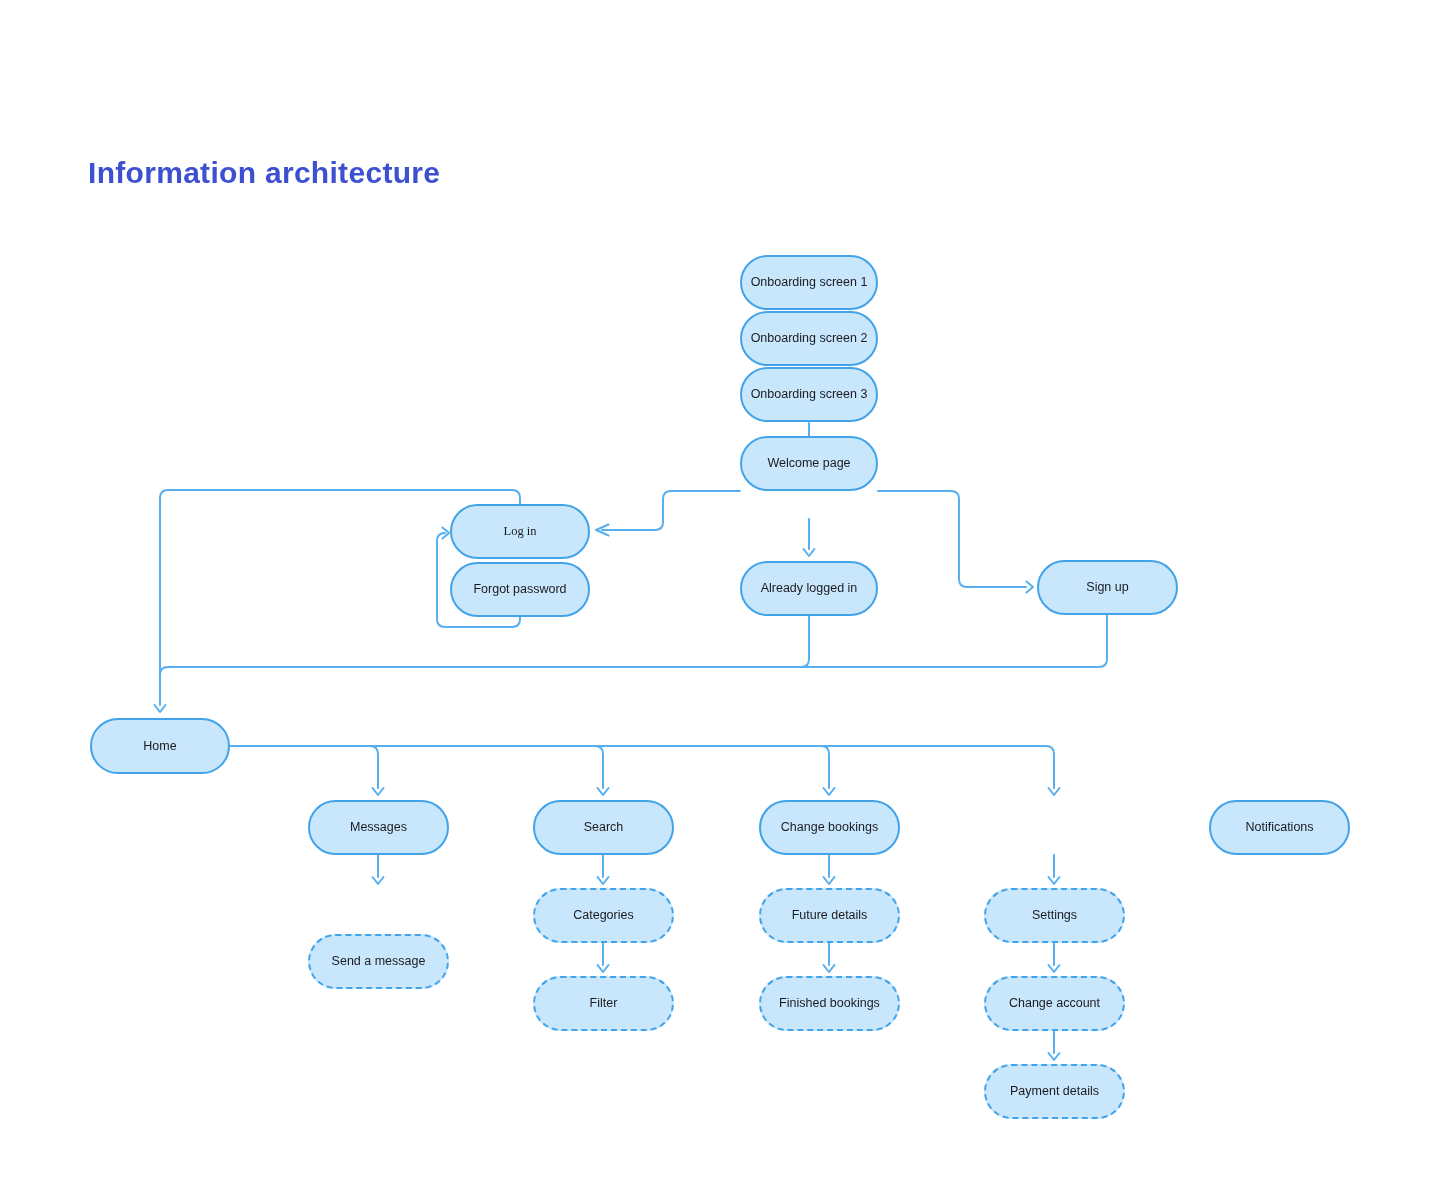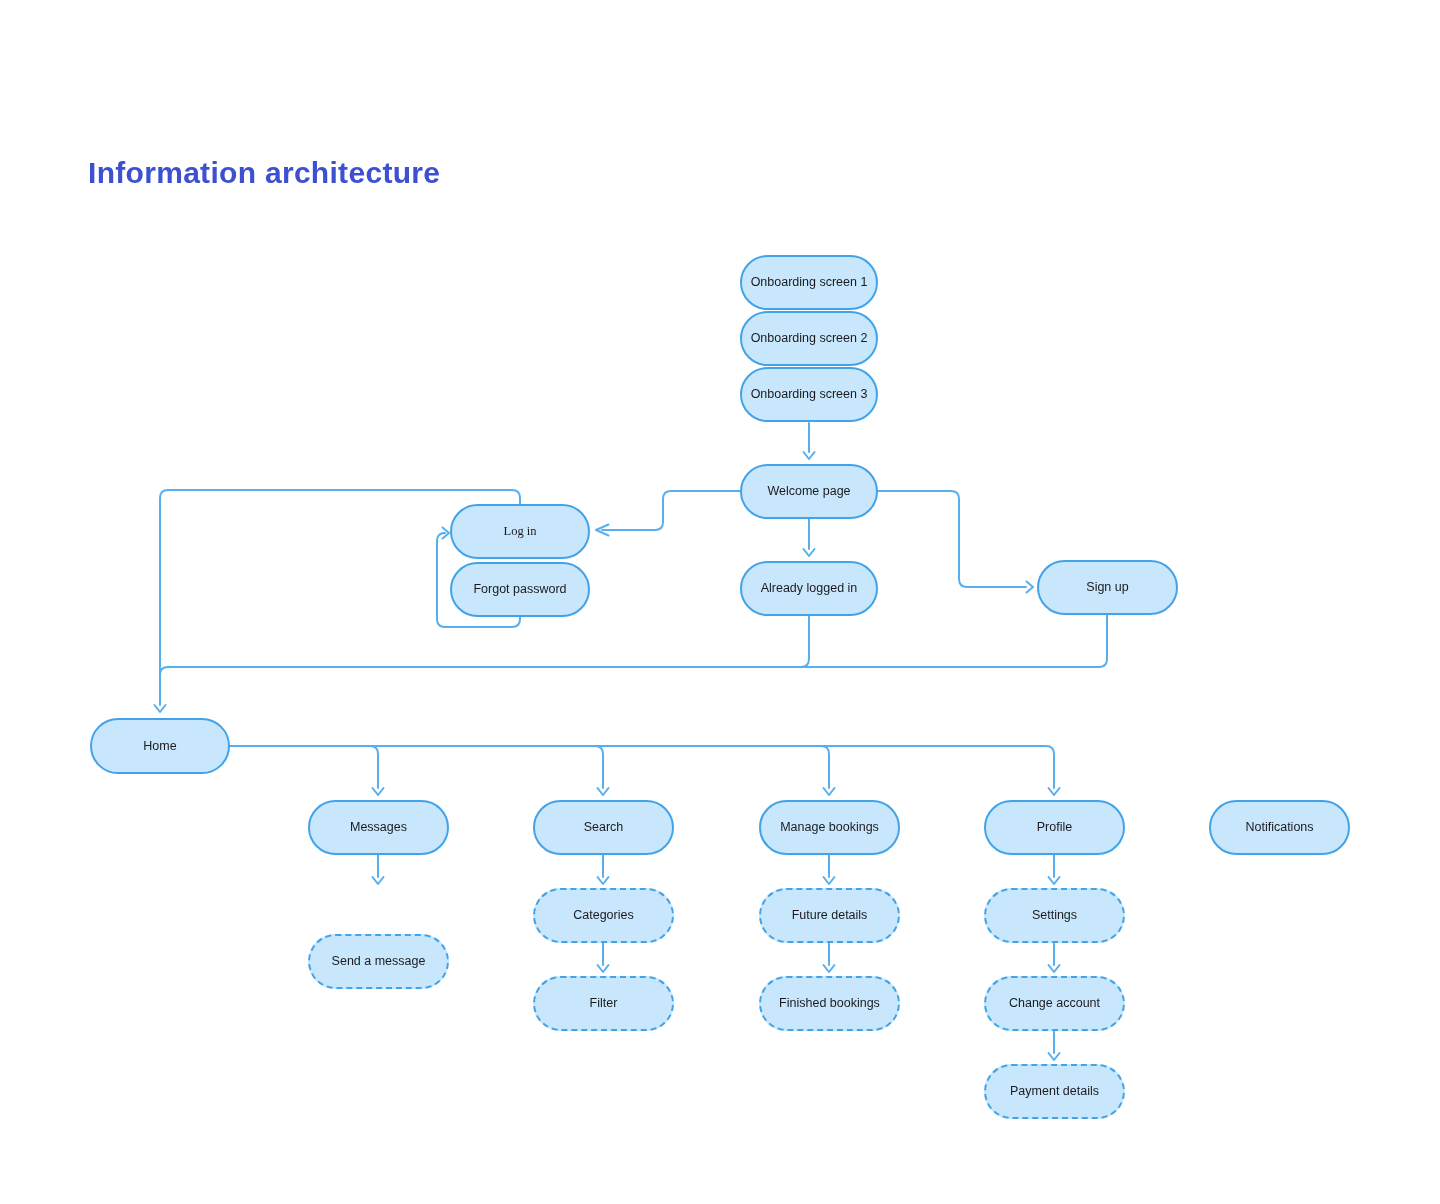--- a/index.html
+++ b/index.html
@@ -78,33 +78,32 @@
     <path d="M829 943 V965 M823.5 965 L829 972 L834.5 965"></path>
     <path d="M1054 855 V877 M1048.5 877 L1054 884 L1059.5 877"></path>
     <path d="M1054 943 V965 M1048.5 965 L1054 972 L1059.5 965"></path>
     <path d="M1054 1031 V1053 M1048.5 1053 L1054 1060 L1059.5 1053"></path>
   </svg>
 
   <div class="node" style="left:740px; top:255px; width:138px;">Onboarding screen 1</div>
   <div class="node" style="left:740px; top:311px; width:138px;">Onboarding screen 2</div>
   <div class="node" style="left:740px; top:367px; width:138px;">Onboarding screen 3</div>
 
-  <div class="node" style="left:740px; top:464px; width:138px;">Welcome page</div>
+  <div class="node" style="left:740px; top:436px; width:138px;">Welcome page</div>
 
   <div class="node" style="left:450px; top:504px; width:140px;font-family:Liberation Serif, serif;">Log in</div>
   <div class="node" style="left:450px; top:562px; width:140px;text-align:right;">Forgot password</div>
   <div class="node" style="left:740px; top:561px; width:138px;">Already logged in</div>
   <div class="node" style="left:1037px; top:560px; width:141px;">Sign up</div>
 
   <div class="node" style="left:90px; top:718px; width:140px; height:56px;">Home</div>
 
   <div class="node" style="left:308px; top:800px; width:141px;">Messages</div>
   <div class="node" style="left:533px; top:800px; width:141px;">Search</div>
-  <div class="node" style="left:759px; top:800px; width:141px;">Manage bookings</div>
-  <div class="node" style="left:984px; top:800px; width:141px;">Profile</div>
+  <div class="node" style="left:759px; top:800px; width:141px;">Change bookings</div>
   <div class="node" style="left:1209px; top:800px; width:141px;">Notifications</div>
 
   <div class="node dashed" style="left:308px; top:888px; width:141px;margin-top:46px;">Send a message</div>
   <div class="node dashed" style="left:533px; top:888px; width:141px;">Categories</div>
   <div class="node dashed" style="left:533px; top:976px; width:141px;">Filter</div>
   <div class="node dashed" style="left:759px; top:888px; width:141px;">Future details</div>
   <div class="node dashed" style="left:759px; top:976px; width:141px;">Finished bookings</div>
   <div class="node dashed" style="left:984px; top:888px; width:141px;">Settings</div>
   <div class="node dashed" style="left:984px; top:976px; width:141px;">Change account</div>
   <div class="node dashed" style="left:984px; top:1064px; width:141px;">Payment details</div>

